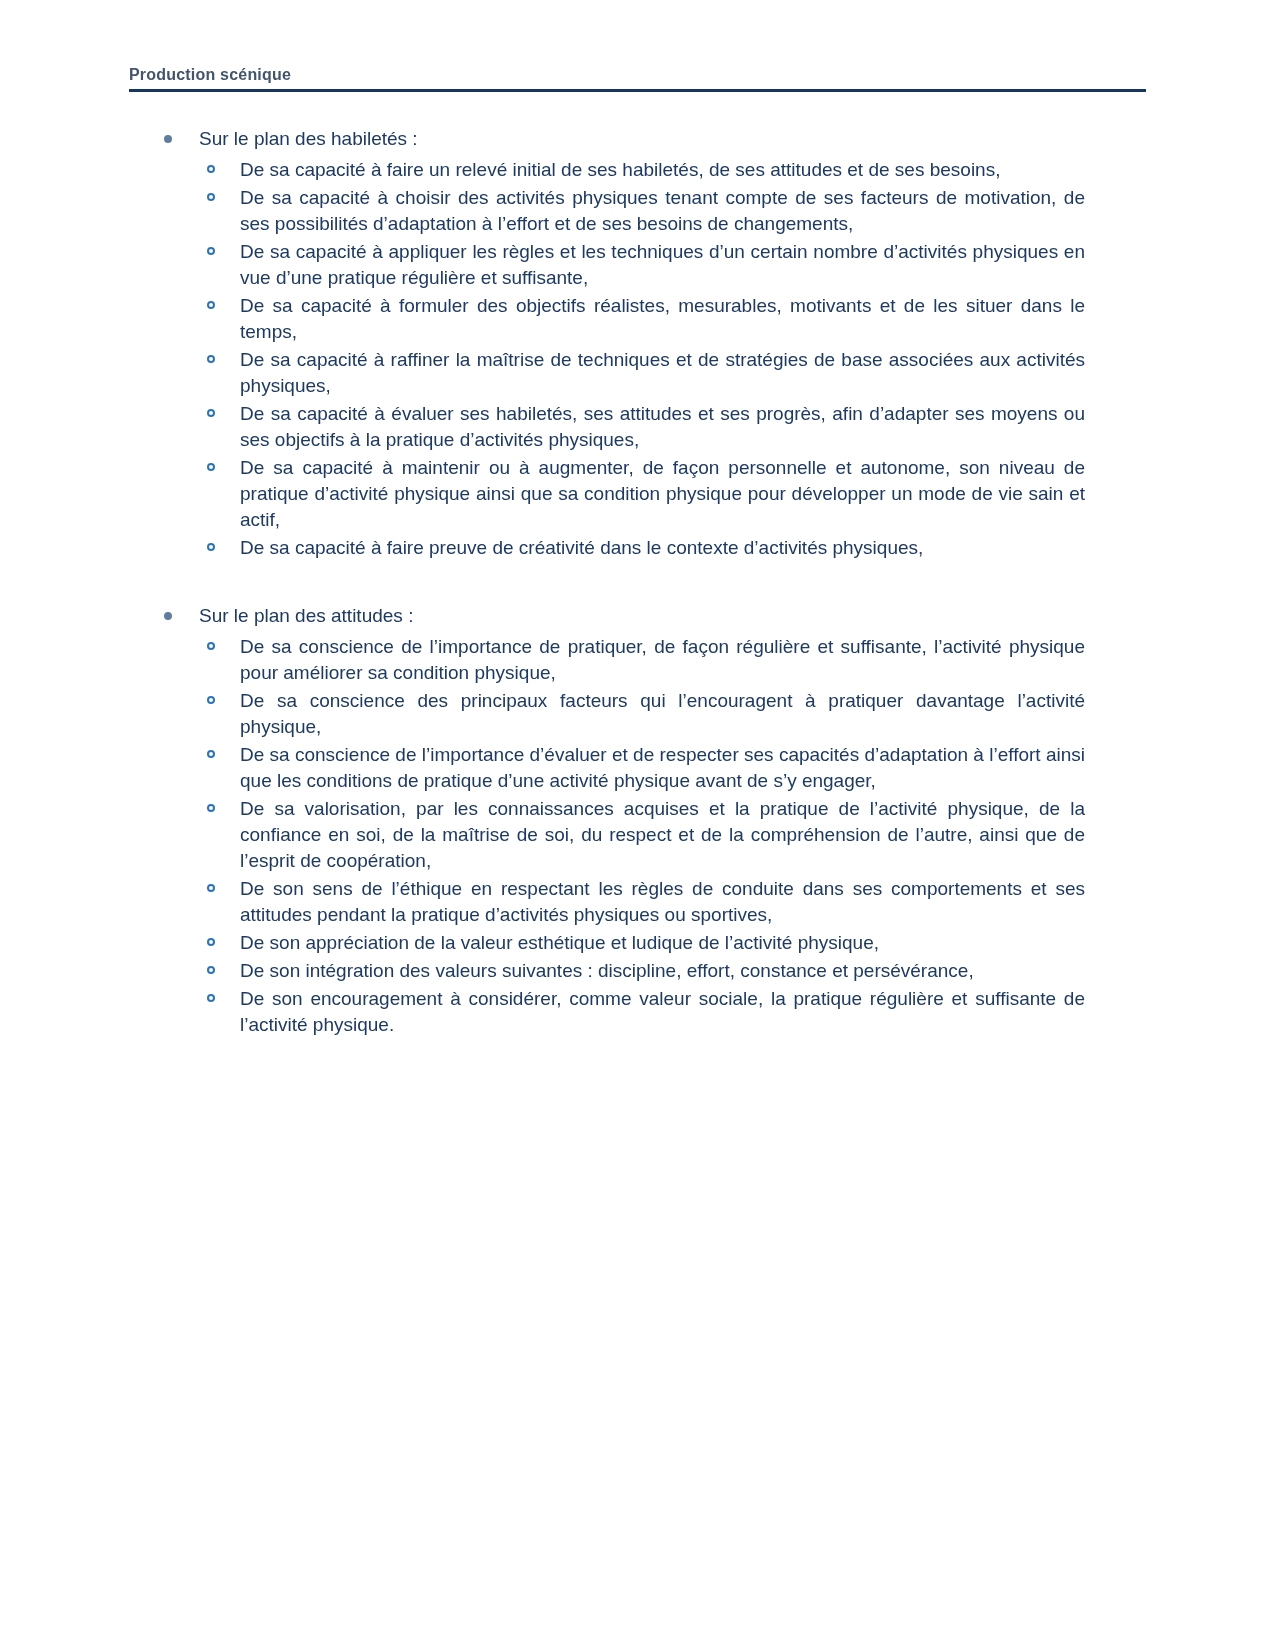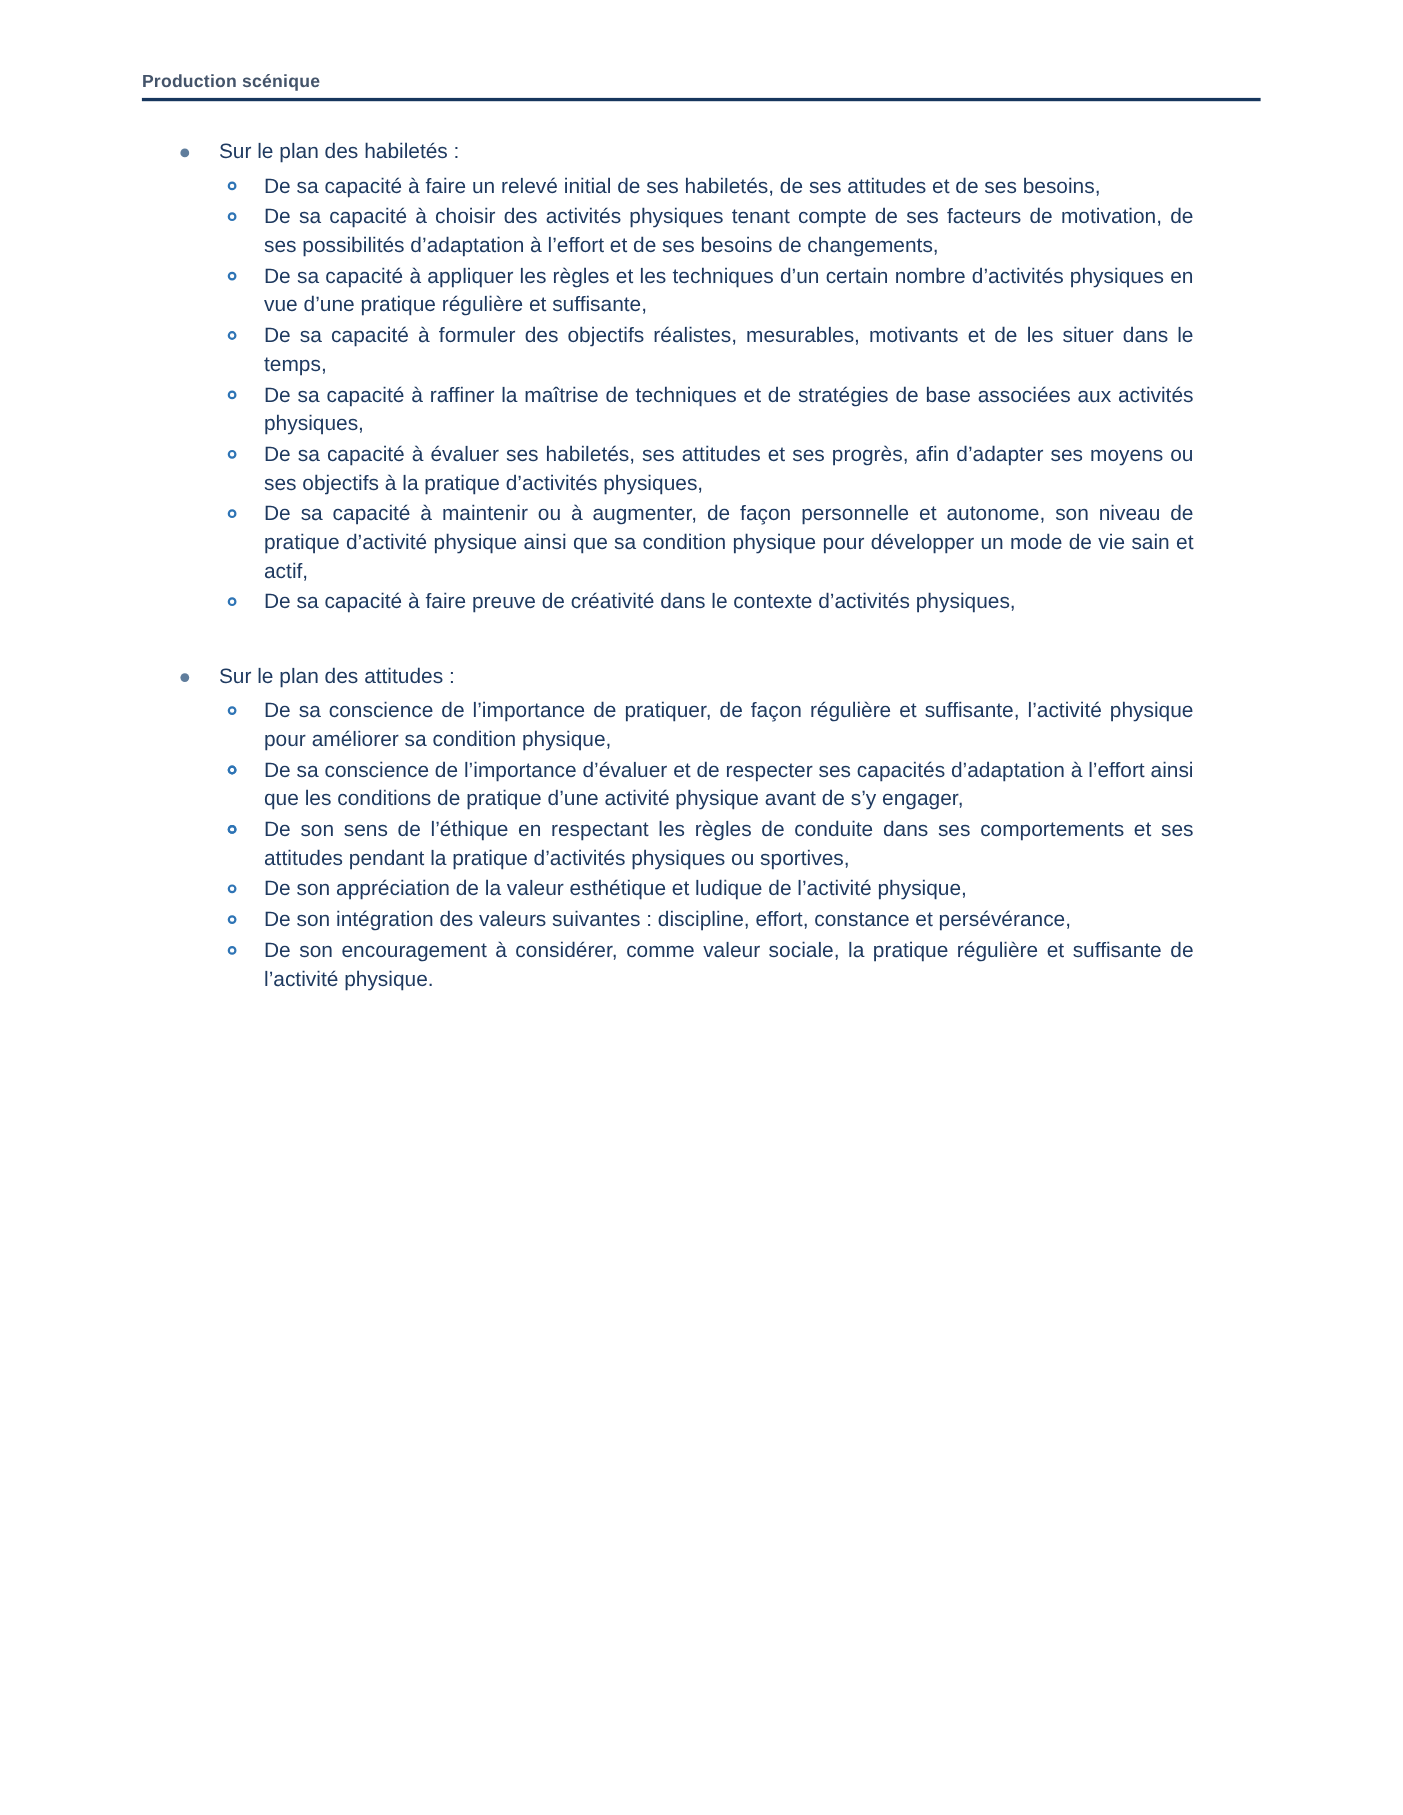--- a/index.html
+++ b/index.html
@@ -170,27 +170,29 @@
         <span class="dot-marker"></span>
         <span class="l1-text">Sur le plan des attitudes :</span>
       </div>
 
       <div class="l2-item">
         <span class="o-marker"></span>
         <div class="l2-text">De sa conscience de l’importance de pratiquer, de façon régulière et suffisante, l’activité physique pour améliorer sa condition physique,</div>
       </div>
       <div class="l2-item">
         <span class="o-marker"></span>
+        <div class="l2-text">De sa conscience des principaux facteurs qui l’encouragent à pratiquer davantage l’activité physique,</div>
       </div>
       <div class="l2-item">
         <span class="o-marker"></span>
         <div class="l2-text">De sa conscience de l’importance d’évaluer et de respecter ses capacités d’adaptation à l’effort ainsi que les conditions de pratique d’une activité physique avant de s’y engager,</div>
       </div>
       <div class="l2-item">
         <span class="o-marker"></span>
+        <div class="l2-text">De sa valorisation, par les connaissances acquises et la pratique de l’activité physique, de la confiance en soi, de la maîtrise de soi, du respect et de la compréhension de l’autre, ainsi que de l’esprit de coopération,</div>
       </div>
       <div class="l2-item">
         <span class="o-marker"></span>
         <div class="l2-text">De son sens de l’éthique en respectant les règles de conduite dans ses comportements et ses attitudes pendant la pratique d’activités physiques ou sportives,</div>
       </div>
       <div class="l2-item">
         <span class="o-marker"></span>
         <div class="l2-text">De son appréciation de la valeur esthétique et ludique de l’activité physique,</div>
       </div>
       <div class="l2-item">

